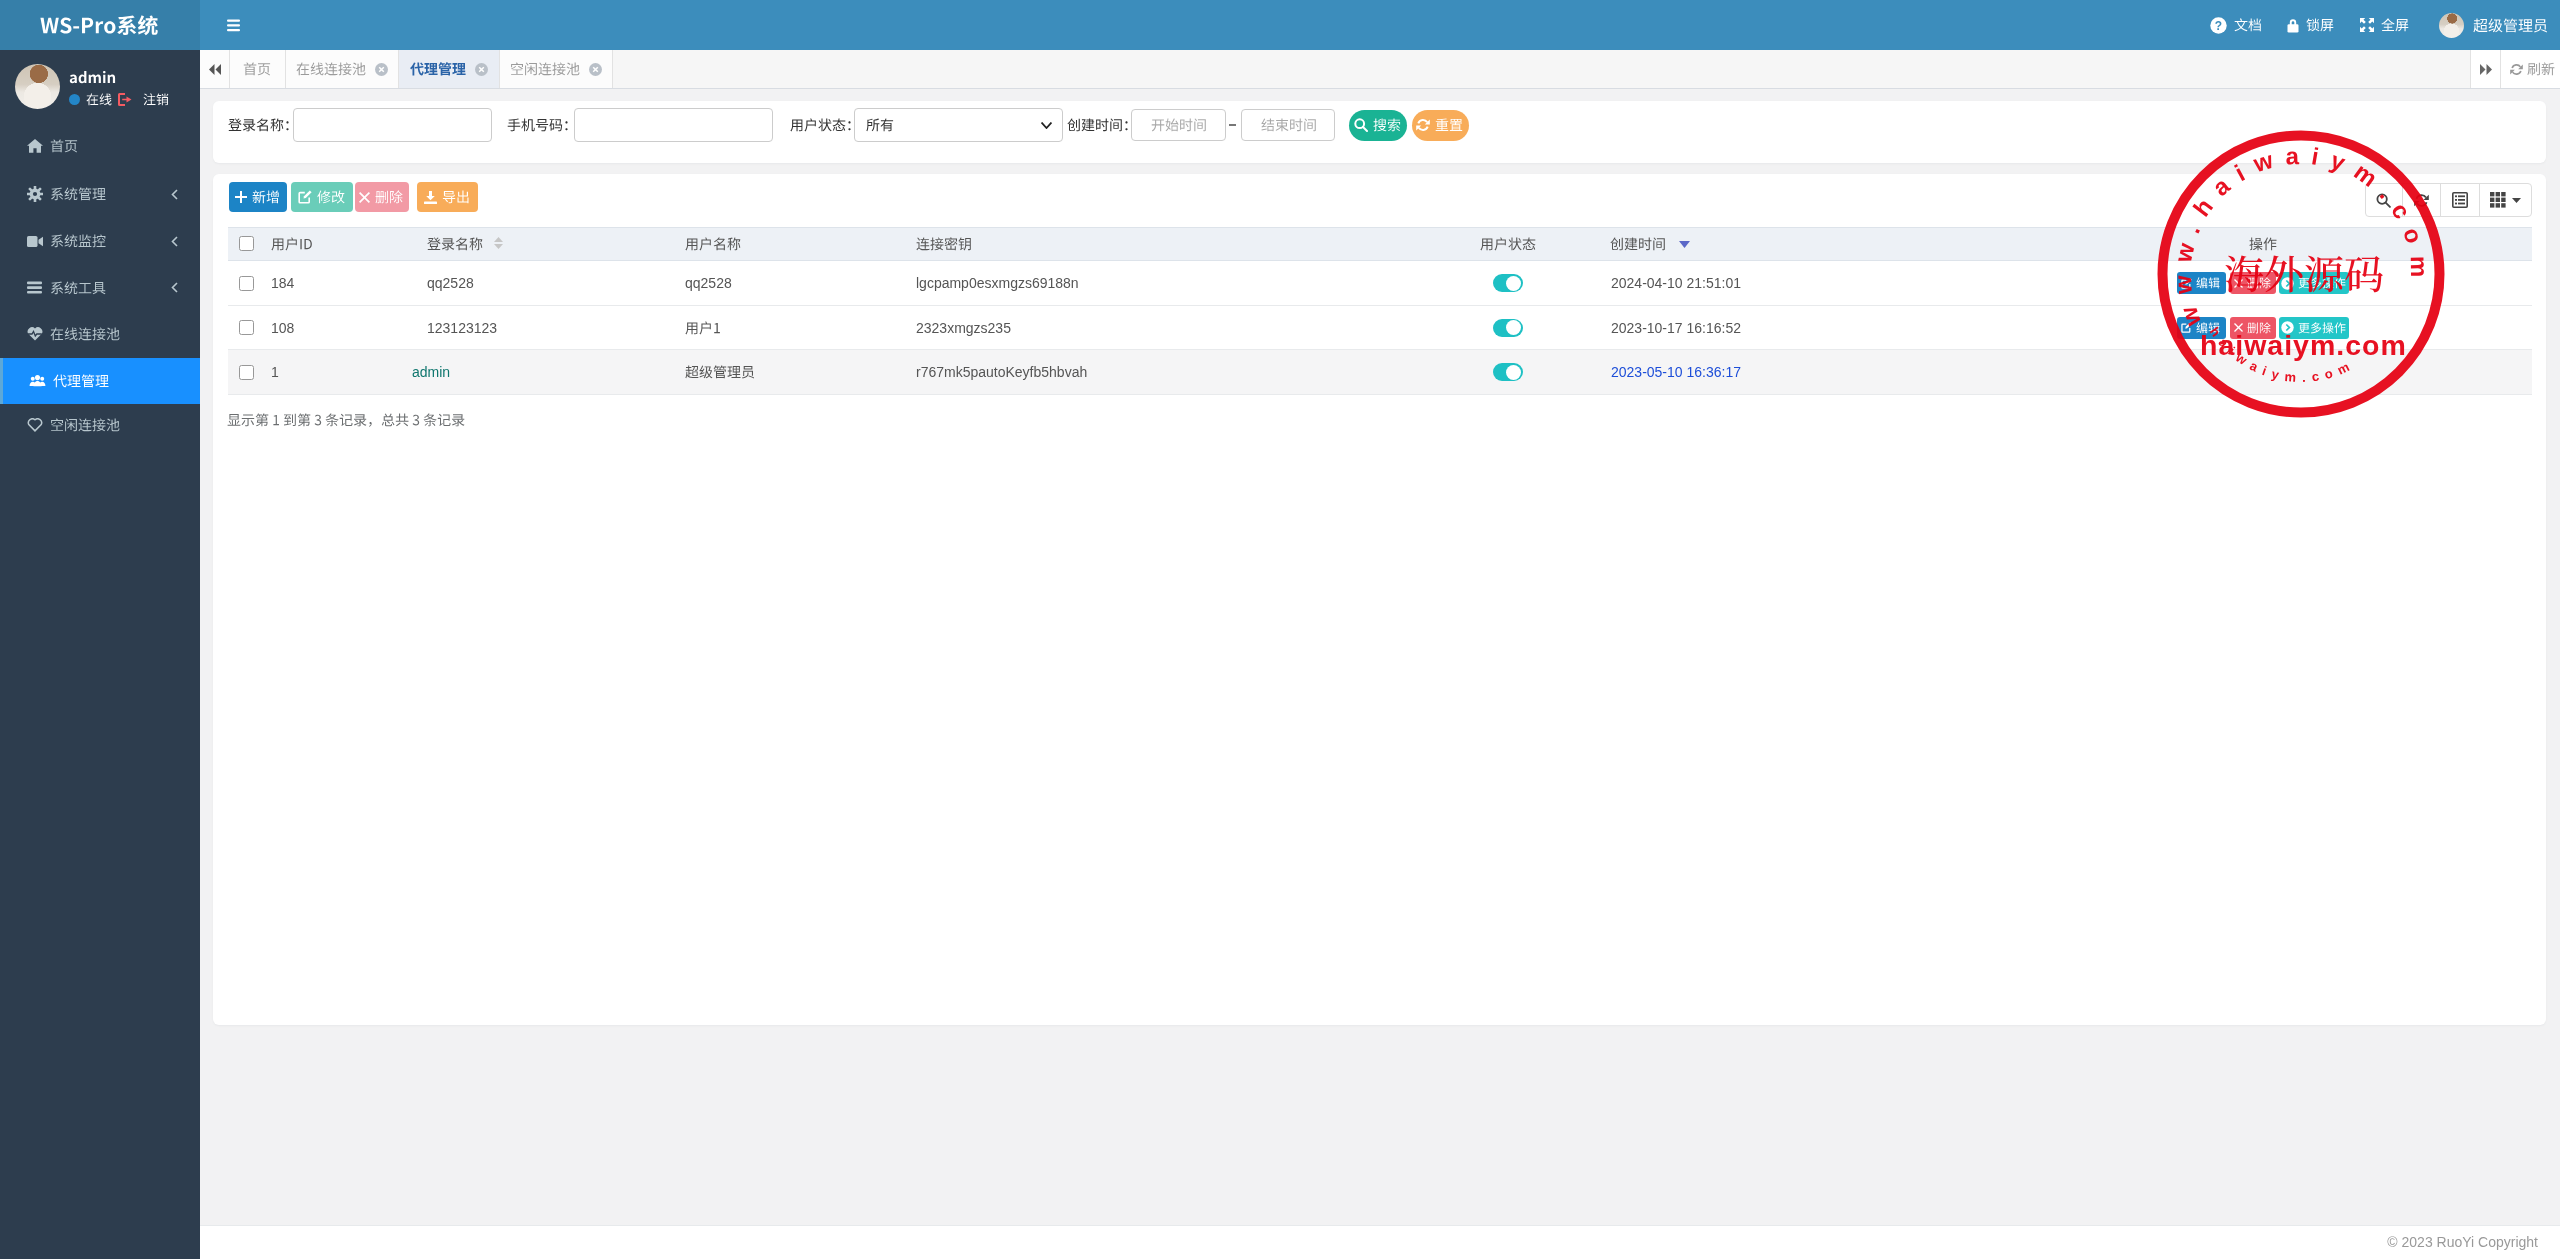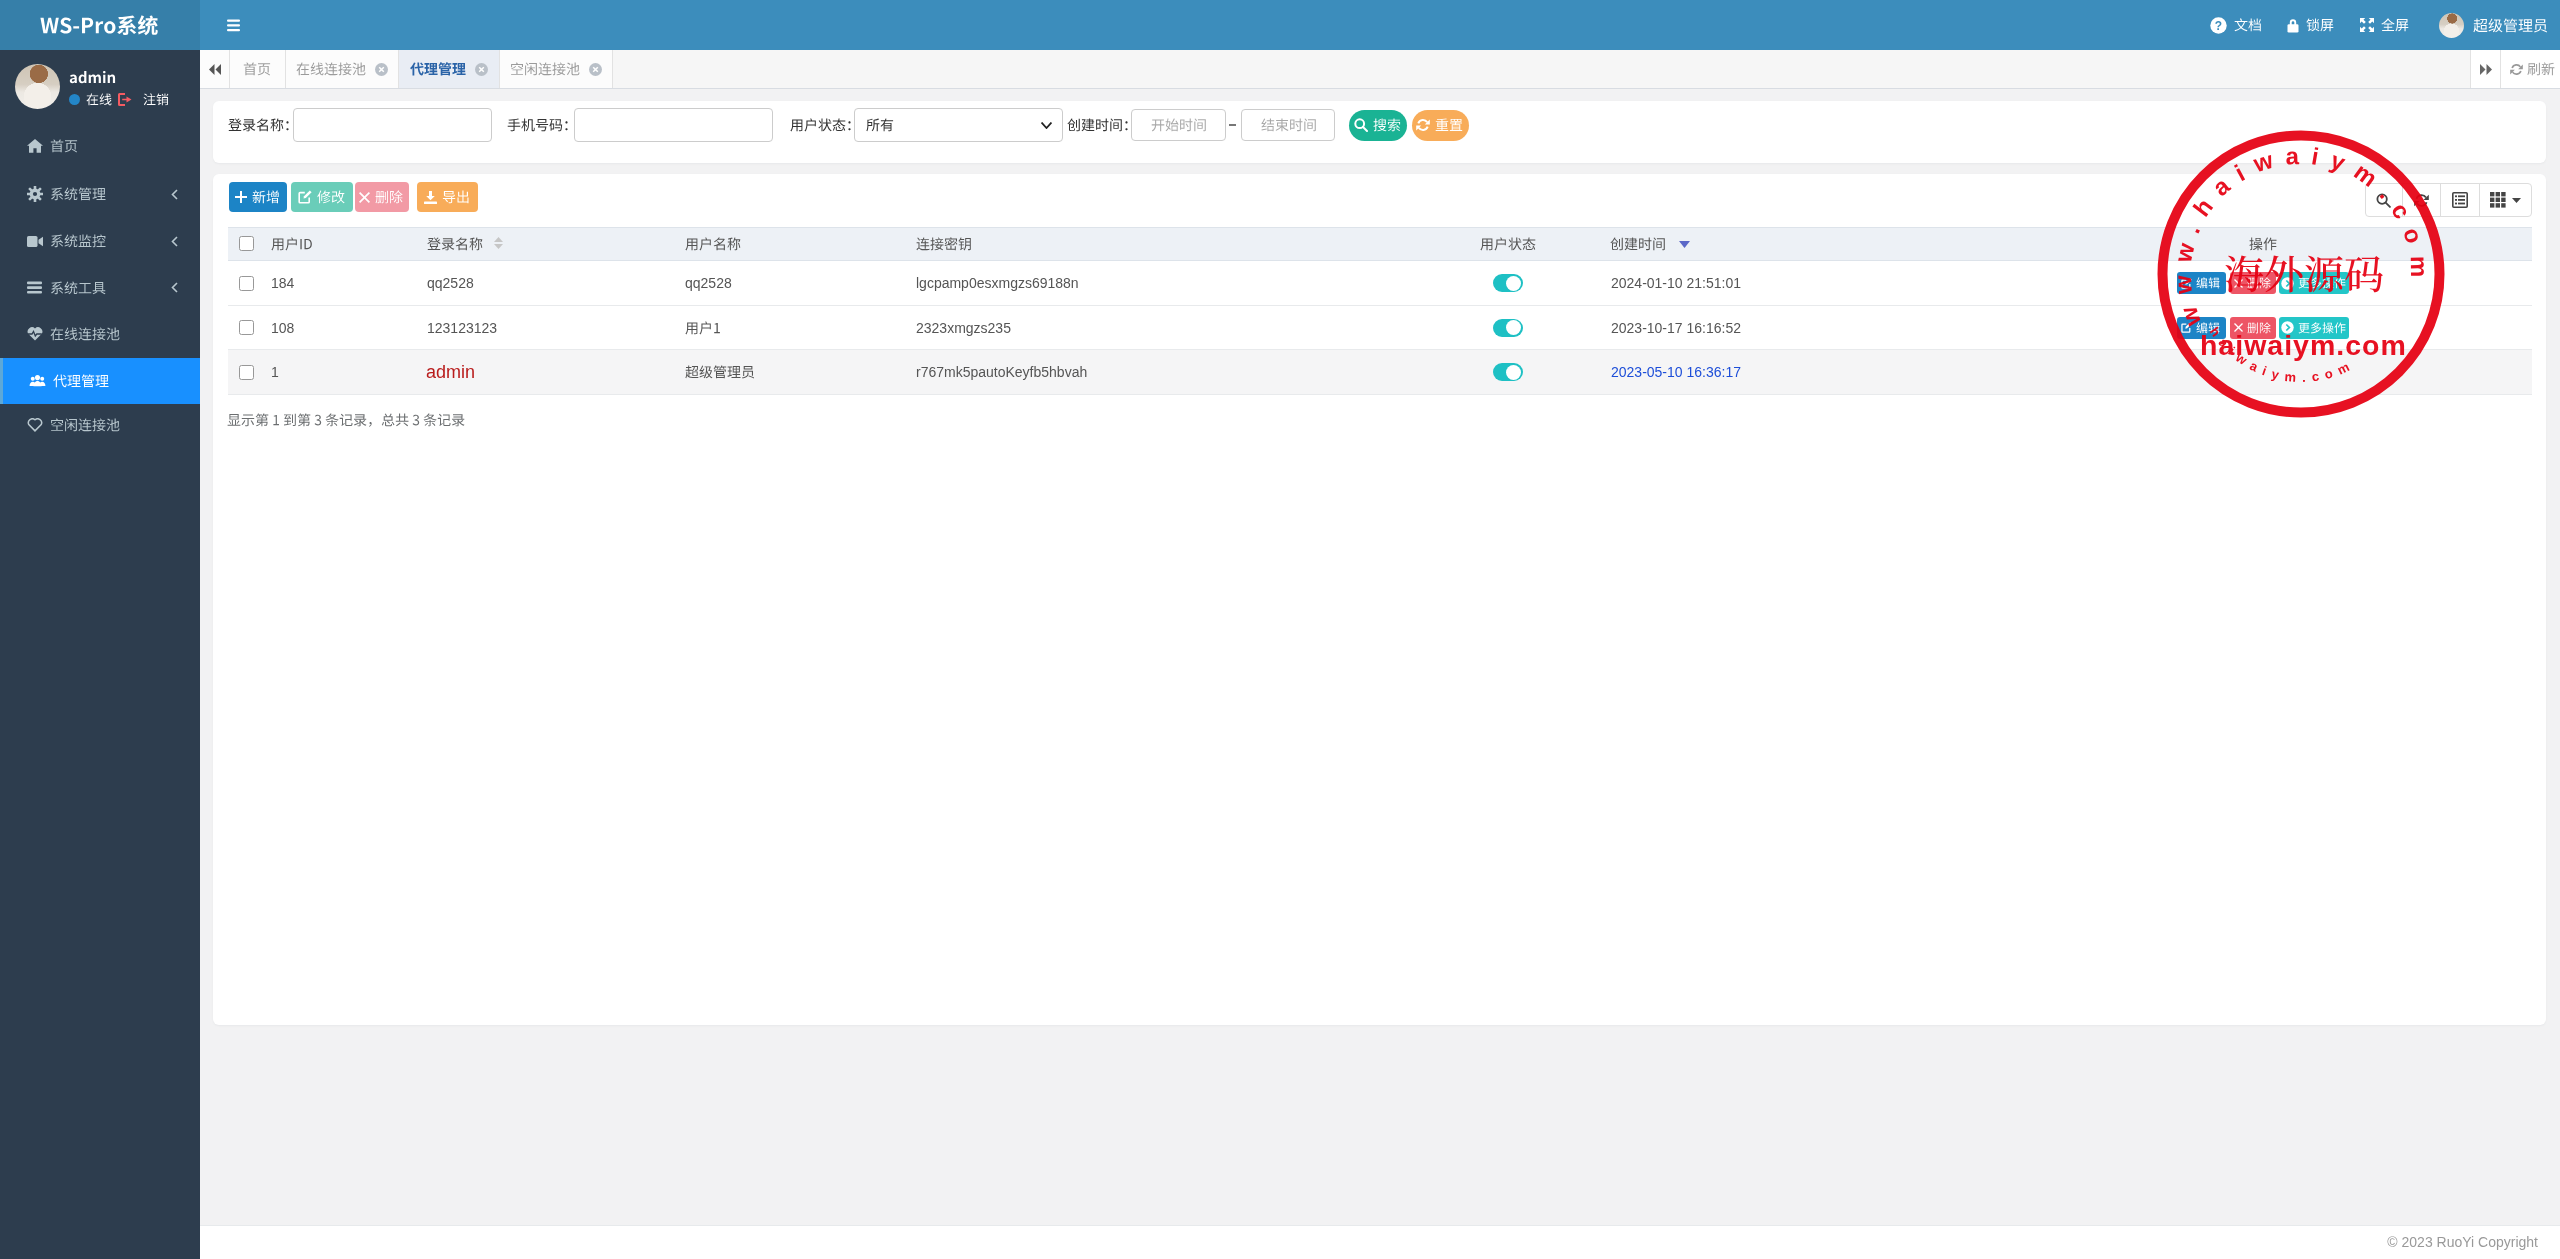--- a/index.html
+++ b/index.html
@@ -506,21 +506,21 @@
           </svg>
         </div>
       </div>
       <div class="ab" style="left:14.6px;top:87px;width:2304px;height:44.5px;">
         <div class="ck" style="left:11px;top:14.75px"></div>
         <div style="left:43px;position:absolute;top:14.25px;font-size:14px;color:#555;line-height:16px">184</div>
         <div style="left:199px;position:absolute;top:14.25px;font-size:14px;color:#555;line-height:16px">qq2528</div>
         <div style="left:457px;position:absolute;top:14.25px;font-size:14px;color:#555;line-height:16px">qq2528</div>
         <div style="left:688px;position:absolute;top:14.25px;font-size:14px;color:#555;line-height:16px">lgcpamp0esxmgzs69188n</div>
         <div class="tgl" style="left:1265px;top:13.25px"></div>
-        <div style="left:1383px;position:absolute;top:14.25px;font-size:14px;color:#555;line-height:16px">2024-01-10 21:51:01</div>
+        <div style="left:1383px;position:absolute;top:14.25px;font-size:14px;color:#555;line-height:16px">2024-04-10 21:51:01</div>
         <div class="abtn" style="left:1949px;width:49px;background:#1c84c6;top:11.25px;font-size:12px;color:#fff">
           <svg class="ico" width="11" height="11" viewBox="0 0 14 14">
             <path d="M12 7.5V12a1.6 1.6 0 0 1-1.6 1.6H2A1.6 1.6 0 0 1 .4 12V3.4A1.6 1.6 0 0 1 2 1.8h4.8v1.6H2V12h8.4V7.5Z" fill="#fff"></path>
             <path d="M5.5 8.5 6 6.2 11.8.4l1.8 1.8L7.8 8Z" fill="#fff"></path>
           </svg>
           <svg width="25.0" height="12" viewBox="0 -10.4 25.0 12" style="display:block;overflow:visible">
             <path d="M0.5 -0.6 0.7 0.2C1.7 -0.2 2.9 -0.7 4.2 -1.2L4.0 -2.0C2.7 -1.5 1.4 -0.9 0.5 -0.6ZM0.7 -5.1C0.9 -5.2 1.2 -5.2 2.5 -5.4C2.0 -4.6 1.6 -4.0 1.4 -3.8C1.0 -3.3 0.8 -3.0 0.5 -3.0C0.6 -2.8 0.8 -2.4 0.8 -2.2C1.0 -2.3 1.4 -2.4 4.1 -3.1C4.0 -3.3 4.0 -3.6 4.0 -3.8L2.0 -3.4C2.9 -4.5 3.7 -5.8 4.4 -7.2L3.6 -7.6C3.4 -7.1 3.2 -6.6 2.9 -6.2L1.6 -6.1C2.3 -7.1 3.0 -8.5 3.4 -9.8L2.6 -10.1C2.1 -8.6 1.3 -7.0 1.1 -6.6C0.9 -6.2 0.7 -6.0 0.5 -5.9C0.6 -5.7 0.7 -5.3 0.7 -5.1ZM7.5 -4.2V-2.4H6.5V-4.2ZM8.1 -4.2H9.0V-2.4H8.1ZM5.8 -4.9V0.9H6.5V-1.7H7.5V0.6H8.1V-1.7H9.0V0.6H9.6V-1.7H10.5V0.1C10.5 0.2 10.4 0.2 10.3 0.2C10.2 0.2 10.0 0.2 9.8 0.2C9.9 0.4 9.9 0.7 10.0 0.9C10.4 0.9 10.7 0.9 10.9 0.7C11.1 0.6 11.2 0.4 11.2 0.1V-5.0L10.5 -4.9ZM9.6 -4.2H10.5V-2.4H9.6ZM7.3 -9.9C7.5 -9.6 7.6 -9.1 7.8 -8.8H5.0V-6.2C5.0 -4.3 4.9 -1.7 3.8 0.3C3.9 0.3 4.3 0.6 4.5 0.8C5.6 -1.2 5.8 -4.0 5.8 -6.0H11.0V-8.8H8.7C8.6 -9.2 8.4 -9.7 8.1 -10.2ZM5.8 -8.0H10.2V-6.7H5.8Z M18.6 -9.0H21.8V-7.8H18.6ZM17.8 -9.7V-7.1H22.7V-9.7ZM13.0 -4.0C13.1 -4.1 13.4 -4.2 13.8 -4.2H14.9V-2.4L12.5 -2.0L12.7 -1.1L14.9 -1.6V0.9H15.8V-1.8L17.1 -2.0L17.1 -2.8L15.8 -2.6V-4.2H16.9V-5.0H15.8V-6.8H14.9V-5.0H13.8C14.1 -5.8 14.4 -6.8 14.7 -7.8H16.9V-8.7H15.0C15.1 -9.1 15.2 -9.5 15.2 -9.9L14.4 -10.1C14.3 -9.6 14.2 -9.1 14.1 -8.7H12.6V-7.8H13.9C13.6 -6.8 13.4 -6.0 13.3 -5.7C13.1 -5.2 12.9 -4.8 12.7 -4.8C12.8 -4.6 12.9 -4.2 13.0 -4.0ZM21.8 -5.7V-4.6H18.7V-5.7ZM16.8 -0.9 16.9 -0.1 21.8 -0.5V1.0H22.6V-0.6L23.5 -0.6L23.5 -1.4L22.6 -1.3V-5.7H23.4V-6.4H17.1V-5.7H17.9V-1.0ZM21.8 -3.9V-2.9H18.7V-3.9ZM21.8 -2.2V-1.3L18.7 -1.0V-2.2Z" fill="#fff"></path>
           </svg>
         </div>
         <div class="abtn" style="left:2002px;width:46px;background:#ed5565;top:11.25px;font-size:12px;color:#fff">
@@ -578,21 +578,21 @@
           </svg>
           <svg width="49.0" height="12" viewBox="0 -10.4 49.0 12" style="display:block;overflow:visible">
             <path d="M3.0 -2.9 2.3 -2.5C2.7 -1.8 3.2 -1.3 3.8 -0.9C3.0 -0.4 2.0 -0.1 0.6 0.2C0.8 0.4 1.0 0.8 1.1 1.0C2.7 0.6 3.8 0.2 4.6 -0.3C6.2 0.5 8.4 0.8 11.2 0.9C11.3 0.6 11.5 0.2 11.6 0.0C8.9 -0.0 6.9 -0.2 5.3 -0.9C5.9 -1.5 6.3 -2.2 6.4 -3.0H10.5V-7.6H6.5V-8.6H11.2V-9.4H0.8V-8.6H5.6V-7.6H1.9V-3.0H5.5C5.3 -2.4 5.0 -1.8 4.5 -1.4C3.9 -1.8 3.4 -2.2 3.0 -2.9ZM2.7 -4.9H5.6V-4.5C5.6 -4.2 5.6 -3.9 5.6 -3.7H2.7ZM6.5 -3.7C6.5 -3.9 6.5 -4.2 6.5 -4.4V-4.9H9.6V-3.7ZM2.7 -6.9H5.6V-5.7H2.7ZM6.5 -6.9H9.6V-5.7H6.5Z M17.5 -10.1C16.7 -9.1 15.3 -7.9 13.3 -7.1C13.5 -7.0 13.8 -6.7 14.0 -6.5C15.0 -7.0 16.0 -7.6 16.8 -8.2H20.1C19.5 -7.5 18.7 -6.8 17.8 -6.3C17.3 -6.6 16.7 -7.1 16.2 -7.4L15.6 -6.9C16.1 -6.6 16.6 -6.2 17.0 -5.9C15.7 -5.2 14.3 -4.8 12.9 -4.6C13.1 -4.4 13.3 -4.0 13.4 -3.8C16.5 -4.4 20.0 -6.0 21.6 -8.7L21.0 -9.1L20.8 -9.0H17.7C18.0 -9.3 18.2 -9.6 18.5 -9.9ZM19.4 -5.9C18.6 -4.7 16.8 -3.4 14.4 -2.5C14.6 -2.4 14.8 -2.0 15.0 -1.8C16.5 -2.4 17.7 -3.2 18.7 -4.0H22.0C21.4 -3.0 20.5 -2.3 19.5 -1.7C19.1 -2.1 18.5 -2.6 18.0 -2.9L17.3 -2.5C17.7 -2.1 18.3 -1.7 18.7 -1.3C17.0 -0.5 15.0 -0.1 12.9 0.1C13.0 0.3 13.2 0.7 13.3 1.0C17.5 0.5 21.6 -0.9 23.3 -4.5L22.7 -4.8L22.6 -4.8H19.6C19.9 -5.1 20.2 -5.4 20.4 -5.7Z M30.3 -8.9H33.1V-7.6H30.3ZM29.5 -9.6V-7.0H33.9V-9.6ZM29.0 -5.8H30.6V-4.4H29.0ZM32.8 -5.8H34.4V-4.4H32.8ZM25.9 -10.1V-7.7H24.6V-6.8H25.9V-4.2C25.4 -4.0 24.9 -3.8 24.4 -3.7L24.7 -2.8L25.9 -3.3V-0.1C25.9 0.0 25.9 0.1 25.7 0.1C25.6 0.1 25.3 0.1 24.9 0.1C25.0 0.3 25.1 0.7 25.1 0.9C25.7 0.9 26.1 0.9 26.4 0.7C26.7 0.6 26.8 0.4 26.8 -0.1V-3.6L27.9 -4.1L27.8 -4.9L26.8 -4.5V-6.8H27.9V-7.7H26.8V-10.1ZM31.3 -3.7V-2.8H28.1V-2.1H30.7C29.9 -1.2 28.6 -0.4 27.3 -0.0C27.5 0.2 27.8 0.5 27.9 0.7C29.1 0.3 30.4 -0.6 31.3 -1.6V1.0H32.1V-1.6C32.9 -0.7 34.0 0.1 35.0 0.6C35.2 0.4 35.4 0.1 35.6 -0.1C34.5 -0.5 33.4 -1.2 32.7 -2.1H35.4V-2.8H32.1V-3.7H35.1V-6.4H32.0V-3.7H31.4V-6.4H28.3V-3.7Z M42.3 -9.9C41.7 -8.2 40.7 -6.4 39.7 -5.3C39.9 -5.2 40.2 -4.8 40.4 -4.7C41.0 -5.4 41.6 -6.2 42.1 -7.2H42.9V0.9H43.8V-2.0H47.4V-2.8H43.8V-4.6H47.3V-5.5H43.8V-7.2H47.5V-8.1H42.5C42.8 -8.6 43.0 -9.2 43.2 -9.7ZM39.4 -10.0C38.7 -8.2 37.6 -6.4 36.4 -5.2C36.6 -5.0 36.9 -4.5 37.0 -4.3C37.4 -4.8 37.8 -5.2 38.1 -5.8V0.9H39.0V-7.2C39.5 -8.0 39.9 -8.9 40.3 -9.8Z" fill="#fff"></path>
           </svg>
         </div>
         <div class="ab" style="left:0;bottom:0;width:100%;height:1px;background:#e8eaec"></div>
       </div>
       <div class="ab" style="left:14.6px;top:176px;width:2304px;height:44.5px;background:#f5f5f6">
         <div class="ck" style="left:11px;top:14.75px"></div>
         <div style="left:43px;position:absolute;top:14.25px;font-size:14px;color:#555;line-height:16px">1</div>
-        <div style="left:198px;position:absolute;top:14.25px;font-size:18px;color:#b91c1c;line-height:16px">admin</div>
+        <div style="left:184px;position:absolute;top:14.25px;font-size:14px;color:#0f766e;line-height:16px">admin</div>
         <div class="ab" style="left:457px;top:15.2px">
           <svg width="71.0" height="14" viewBox="0 -12.2 71.0 14" style="display:block;overflow:visible">
             <path d="M8.3 -4.9H11.7V-2.3H8.3ZM7.3 -5.8V-1.4H12.7V-5.8ZM1.4 -5.4C1.3 -3.0 1.2 -0.8 0.4 0.6C0.6 0.7 1.1 1.0 1.2 1.1C1.6 0.4 1.9 -0.5 2.0 -1.6C3.1 0.3 4.7 0.8 7.7 0.8H13.2C13.2 0.4 13.4 -0.0 13.6 -0.3C12.7 -0.2 8.4 -0.2 7.7 -0.3C6.3 -0.3 5.2 -0.4 4.4 -0.7V-3.5H6.6V-4.5H4.4V-6.5H6.6C6.8 -6.3 7.1 -6.1 7.2 -6.0C8.7 -6.8 9.5 -8.2 9.8 -10.3H12.0C11.9 -8.4 11.8 -7.7 11.6 -7.5C11.5 -7.4 11.4 -7.4 11.1 -7.4C10.9 -7.4 10.4 -7.4 9.8 -7.4C10.0 -7.2 10.1 -6.8 10.1 -6.5C10.7 -6.5 11.3 -6.5 11.6 -6.5C12.0 -6.6 12.2 -6.7 12.4 -6.9C12.8 -7.3 12.9 -8.2 13.0 -10.8C13.0 -10.9 13.0 -11.2 13.0 -11.2H6.9V-10.3H8.8C8.6 -8.6 8.0 -7.5 6.7 -6.8V-7.4H4.2V-9.1H6.4V-10.1H4.2V-11.8H3.2V-10.1H1.0V-9.1H3.2V-7.4H0.7V-6.5H3.4V-1.3C2.9 -1.8 2.5 -2.4 2.2 -3.4C2.3 -4.0 2.3 -4.7 2.3 -5.4Z M14.6 -0.8 14.8 0.3C16.2 -0.3 17.9 -0.9 19.6 -1.6L19.4 -2.5C17.6 -1.8 15.8 -1.2 14.6 -0.8ZM19.6 -10.8V-9.9H21.2C21.0 -5.4 20.5 -1.7 18.6 0.5C18.9 0.6 19.3 1.0 19.5 1.1C20.7 -0.4 21.4 -2.5 21.8 -5.0C22.2 -3.8 22.8 -2.8 23.5 -1.8C22.7 -0.9 21.7 -0.2 20.6 0.3C20.8 0.5 21.2 0.9 21.3 1.1C22.4 0.6 23.3 -0.1 24.2 -1.0C24.9 -0.1 25.8 0.6 26.8 1.1C27.0 0.8 27.3 0.4 27.5 0.3C26.5 -0.2 25.6 -0.9 24.8 -1.8C25.8 -3.1 26.5 -4.8 27.0 -6.8L26.3 -7.1L26.1 -7.0H24.7C25.0 -8.2 25.4 -9.6 25.8 -10.8ZM22.2 -9.9H24.4C24.1 -8.6 23.7 -7.1 23.3 -6.1H25.7C25.4 -4.7 24.9 -3.6 24.2 -2.6C23.2 -3.9 22.5 -5.4 22.0 -7.0C22.1 -7.9 22.2 -8.9 22.2 -9.9ZM14.8 -5.9C15.0 -6.0 15.3 -6.1 17.1 -6.3C16.5 -5.4 15.9 -4.7 15.6 -4.4C15.2 -3.9 14.8 -3.5 14.5 -3.4C14.6 -3.2 14.8 -2.7 14.9 -2.5C15.2 -2.7 15.6 -2.9 19.4 -4.0C19.3 -4.2 19.3 -4.6 19.3 -4.9L16.6 -4.1C17.6 -5.3 18.6 -6.8 19.5 -8.3L18.6 -8.8C18.4 -8.3 18.0 -7.8 17.7 -7.3L15.9 -7.1C16.7 -8.3 17.6 -9.8 18.2 -11.3L17.2 -11.8C16.6 -10.1 15.6 -8.2 15.3 -7.8C14.9 -7.3 14.7 -7.0 14.4 -6.9C14.6 -6.6 14.7 -6.1 14.8 -5.9Z M31.0 -6.1V1.1H32.0V0.7H38.8V1.1H39.8V-2.4H32.0V-3.3H39.1V-6.1ZM38.8 -0.2H32.0V-1.5H38.8ZM34.2 -8.7C34.3 -8.4 34.5 -8.1 34.6 -7.8H29.4V-5.5H30.4V-7.0H39.7V-5.5H40.8V-7.8H35.7C35.5 -8.2 35.3 -8.6 35.1 -8.9ZM32.0 -5.3H38.1V-4.1H32.0ZM30.3 -11.8C30.0 -10.6 29.4 -9.4 28.6 -8.6C28.9 -8.5 29.3 -8.3 29.5 -8.1C29.9 -8.6 30.3 -9.2 30.6 -9.8H31.6C31.9 -9.3 32.2 -8.7 32.4 -8.3L33.2 -8.6C33.1 -8.9 32.9 -9.4 32.6 -9.8H34.8V-10.6H31.0C31.1 -10.9 31.3 -11.3 31.4 -11.6ZM36.3 -11.8C36.0 -10.8 35.5 -9.8 34.9 -9.1C35.1 -9.0 35.6 -8.8 35.8 -8.6C36.0 -9.0 36.3 -9.4 36.6 -9.8H37.6C38.0 -9.3 38.4 -8.7 38.6 -8.2L39.4 -8.6C39.3 -9.0 39.0 -9.4 38.7 -9.8H41.2V-10.6H36.9C37.1 -10.9 37.2 -11.3 37.3 -11.6Z M48.7 -7.6H50.8V-5.8H48.7ZM51.7 -7.6H53.9V-5.8H51.7ZM48.7 -10.2H50.8V-8.4H48.7ZM51.7 -10.2H53.9V-8.4H51.7ZM46.5 -0.3V0.7H55.5V-0.3H51.8V-2.2H55.1V-3.2H51.8V-4.8H54.9V-11.1H47.7V-4.8H50.7V-3.2H47.5V-2.2H50.7V-0.3ZM42.5 -1.4 42.8 -0.3C44.0 -0.7 45.6 -1.3 47.1 -1.8L46.9 -2.8L45.4 -2.3V-5.8H46.8V-6.8H45.4V-9.8H47.0V-10.8H42.6V-9.8H44.4V-6.8H42.8V-5.8H44.4V-2.0C43.7 -1.8 43.0 -1.6 42.5 -1.4Z M59.8 -10.2H66.3V-8.6H59.8ZM58.7 -11.1V-7.7H67.4V-11.1ZM62.4 -4.6V-3.3C62.4 -2.2 62.0 -0.7 56.9 0.3C57.2 0.5 57.5 0.9 57.6 1.2C62.8 0.0 63.5 -1.8 63.5 -3.3V-4.6ZM63.4 -0.9C65.1 -0.3 67.4 0.6 68.6 1.2L69.1 0.3C67.9 -0.3 65.6 -1.1 63.9 -1.7ZM58.2 -6.5V-1.3H59.2V-5.5H66.9V-1.4H68.0V-6.5Z" fill="#555"></path>
           </svg>
         </div>
         <div style="left:688px;position:absolute;top:14.25px;font-size:14px;color:#555;line-height:16px">r767mk5pautoKeyfb5hbvah</div>
         <div class="tgl" style="left:1265px;top:13.25px"></div>
         <div style="left:1383px;position:absolute;top:14.25px;font-size:14px;color:#1d4ed8;line-height:16px">2023-05-10 16:36:17</div>
         <div class="ab" style="left:0;bottom:0;width:100%;height:1px;background:#e8eaec"></div>
       </div>

